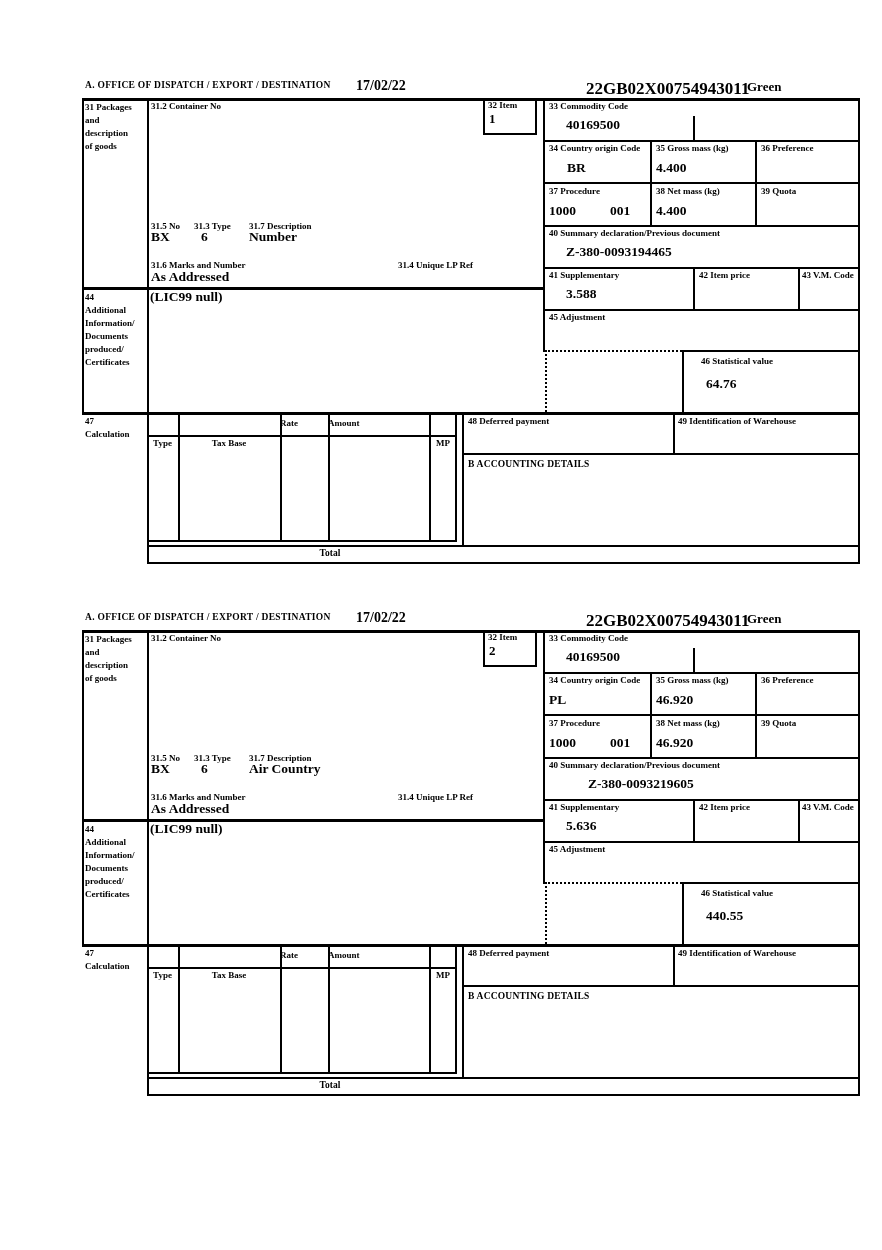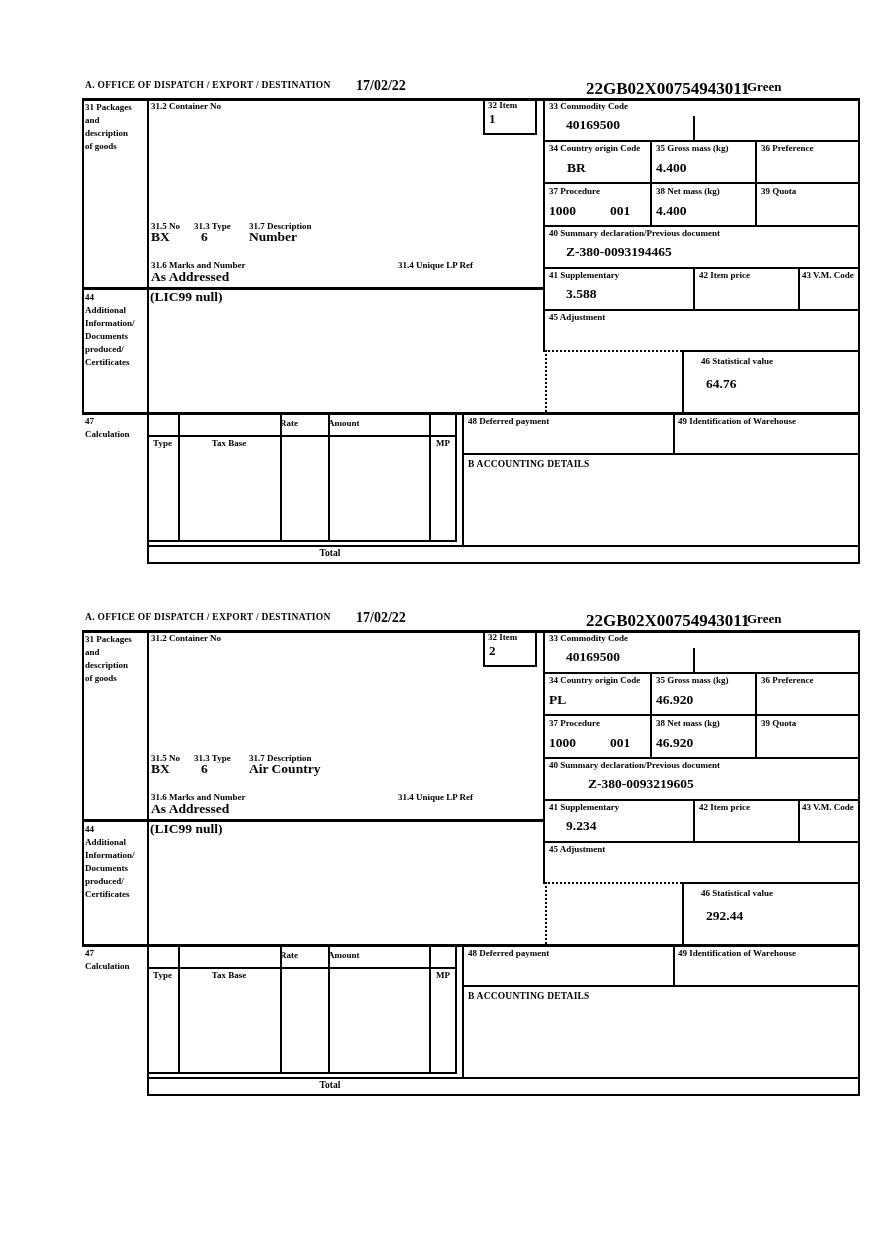--- a/index.html
+++ b/index.html
@@ -247,26 +247,26 @@
     <span class="val" style="left:549px;top:125px;">1000</span>
     <span class="val" style="left:610px;top:125px;">001</span>
     <span class="val" style="left:656px;top:125px;">46.920</span>
 
     <span class="lbl" style="left:549px;top:150px;">40 Summary declaration/Previous document</span>
     <span class="val" style="left:566px;top:166px;margin-left:22px;">Z-380-0093219605</span>
 
     <span class="lbl" style="left:549px;top:192px;">41 Supplementary</span>
     <span class="lbl" style="left:699px;top:192px;">42 Item price</span>
     <span class="lbl" style="left:802px;top:192px;">43 V.M. Code</span>
-    <span class="val" style="left:566px;top:208px;">9.234</span>
+    <span class="val" style="left:566px;top:208px;">5.636</span>
 
     <span class="lbl" style="left:549px;top:234px;">45 Adjustment</span>
 
     <span class="lbl" style="left:701px;top:278px;">46 Statistical value</span>
-    <span class="val" style="left:706px;top:298px;">292.44</span>
+    <span class="val" style="left:706px;top:298px;">440.55</span>
 
     <div class="lblblock" style="left:85px;top:337px;">
       <span>47</span>
       <span>Calculation</span>
     </div>
     <span class="taxhdr t-c" style="left:147px;width:31px;">Type</span>
     <span class="taxhdr t-c" style="left:178px;width:102px;">Tax Base</span>
     <span class="taxhdr t-r" style="left:280px;width:44px;">Rate</span>
     <span class="taxhdr t-r" style="left:328px;width:97px;">Amount</span>
     <span class="taxhdr t-c" style="left:429px;width:28px;">MP</span>

